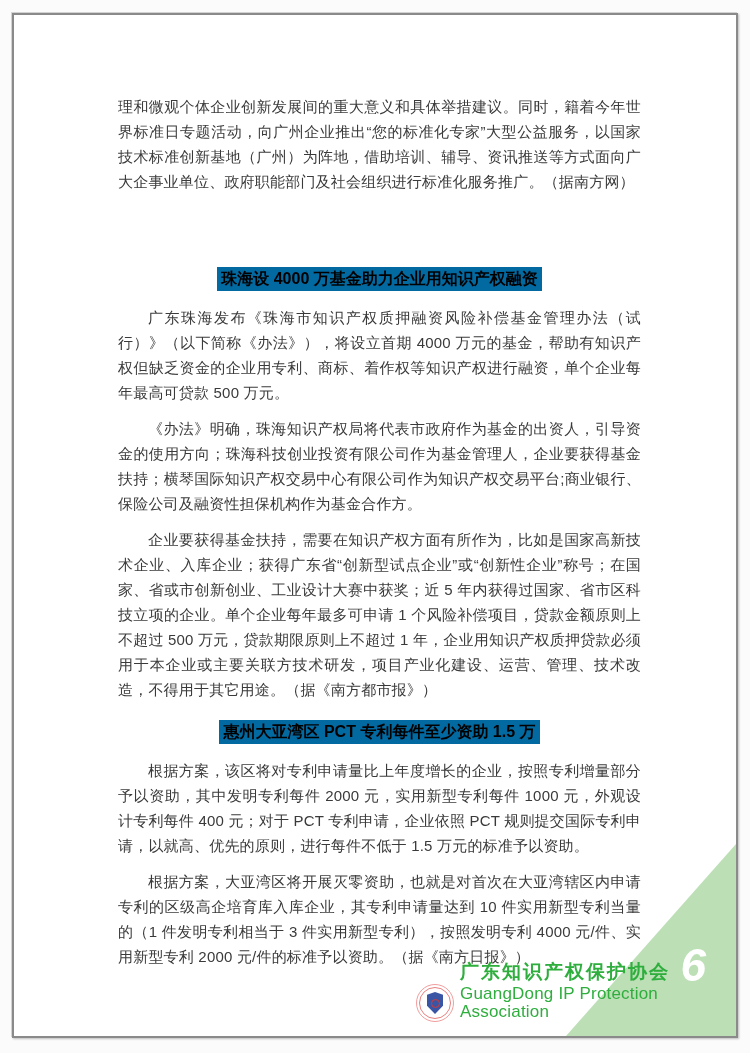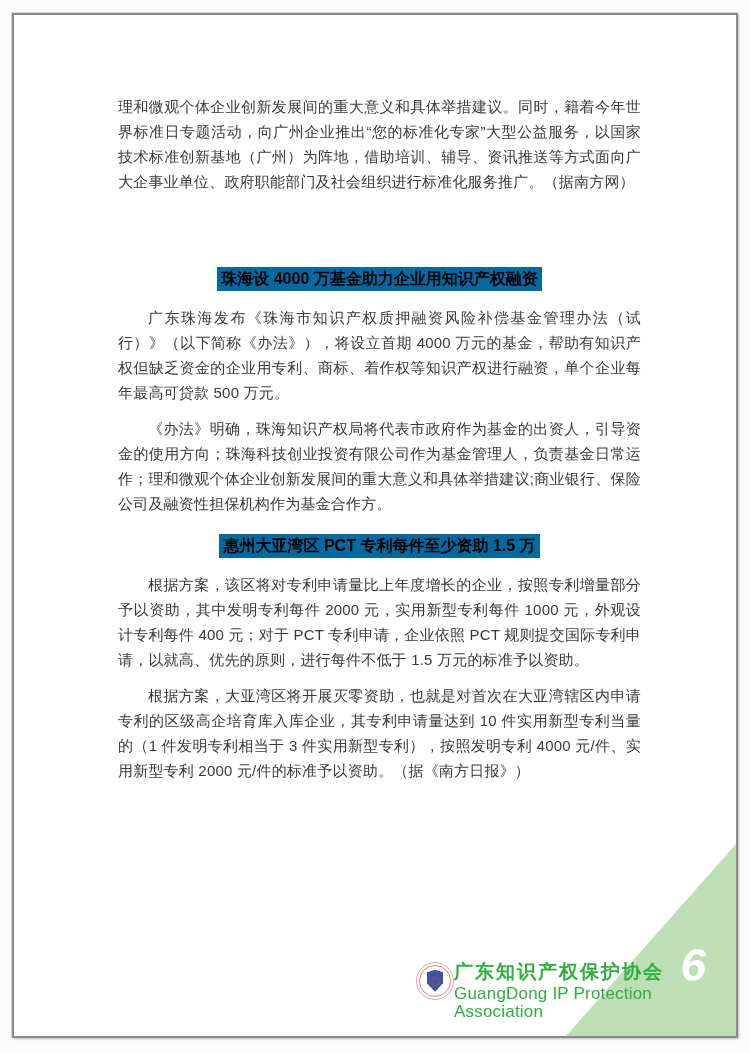--- a/index.html
+++ b/index.html
@@ -49,21 +49,21 @@
   }
   .page-number{
     position:absolute;right:30px;bottom:44px;
     color:#ffffff;
     font-size:46px;
     font-weight:bold;
     font-style:italic;
   }
   .footer{
     position:absolute;left:402px;bottom:14px;
-    display:flex;align-items:flex-start;gap:0;
+    display:flex;align-items:flex-end;gap:6px;
   }
   .logo{
     width:38px;height:38px;border-radius:50%;
     background:#ffffff;
     border:1px solid #f09d9d;
     position:relative;flex:0 0 auto;
     box-sizing:border-box;
   }
   .logo .ring{
     position:absolute;left:2px;top:2px;right:2px;bottom:2px;
@@ -99,21 +99,22 @@
 
   <div class="content">
 
     <p class="para intro no-indent">理和微观个体企业创新发展间的重大意义和具体举措建议。同时，籍着今年世界标准日专题活动，向广州企业推出“您的标准化专家”大型公益服务，以国家技术标准创新基地（广州）为阵地，借助培训、辅导、资讯推送等方式面向广大企事业单位、政府职能部门及社会组织进行标准化服务推广。（据南方网）</p>
 
     <div class="heading-wrap first">
       <span class="heading">珠海设 4000 万基金助力企业用知识产权融资</span>
     </div>
 
     <p class="para">广东珠海发布《珠海市知识产权质押融资风险补偿基金管理办法（试行）》（以下简称《办法》），将设立首期 4000 万元的基金，帮助有知识产权但缺乏资金的企业用专利、商标、着作权等知识产权进行融资，单个企业每年最高可贷款 500 万元。</p>
-    <p class="para">《办法》明确，珠海知识产权局将代表市政府作为基金的出资人，引导资金的使用方向；珠海科技创业投资有限公司作为基金管理人，负责基金日常运作；理和微观个体企业创新发展间的重大意义和具体举措建议;商业银行、保险公司及融资性担保机构作为基金合作方。</p>
+    <p class="para">《办法》明确，珠海知识产权局将代表市政府作为基金的出资人，引导资金的使用方向；珠海科技创业投资有限公司作为基金管理人，企业要获得基金扶持；横琴国际知识产权交易中心有限公司作为知识产权交易平台;商业银行、保险公司及融资性担保机构作为基金合作方。</p>
+    <p class="para">企业要获得基金扶持，需要在知识产权方面有所作为，比如是国家高新技术企业、入库企业；获得广东省“创新型试点企业”或“创新性企业”称号；在国家、省或市创新创业、工业设计大赛中获奖；近 5 年内获得过国家、省市区科技立项的企业。单个企业每年最多可申请 1 个风险补偿项目，贷款金额原则上不超过 500 万元，贷款期限原则上不超过 1 年，企业用知识产权质押贷款必须用于本企业或主要关联方技术研发，项目产业化建设、运营、管理、技术改造，不得用于其它用途。（据《南方都市报》）</p>
 
     <div class="heading-wrap second">
       <span class="heading">惠州大亚湾区 PCT 专利每件至少资助 1.5 万</span>
     </div>
 
     <p class="para">根据方案，该区将对专利申请量比上年度增长的企业，按照专利增量部分予以资助，其中发明专利每件 2000 元，实用新型专利每件 1000 元，外观设计专利每件 400 元；对于 PCT 专利申请，企业依照 PCT 规则提交国际专利申请，以就高、优先的原则，进行每件不低于 1.5 万元的标准予以资助。</p>
     <p class="para">根据方案，大亚湾区将开展灭零资助，也就是对首次在大亚湾辖区内申请专利的区级高企培育库入库企业，其专利申请量达到 10 件实用新型专利当量的（1 件发明专利相当于 3 件实用新型专利），按照发明专利 4000 元/件、实用新型专利 2000 元/件的标准予以资助。（据《南方日报》）</p>
 
   </div>
 

